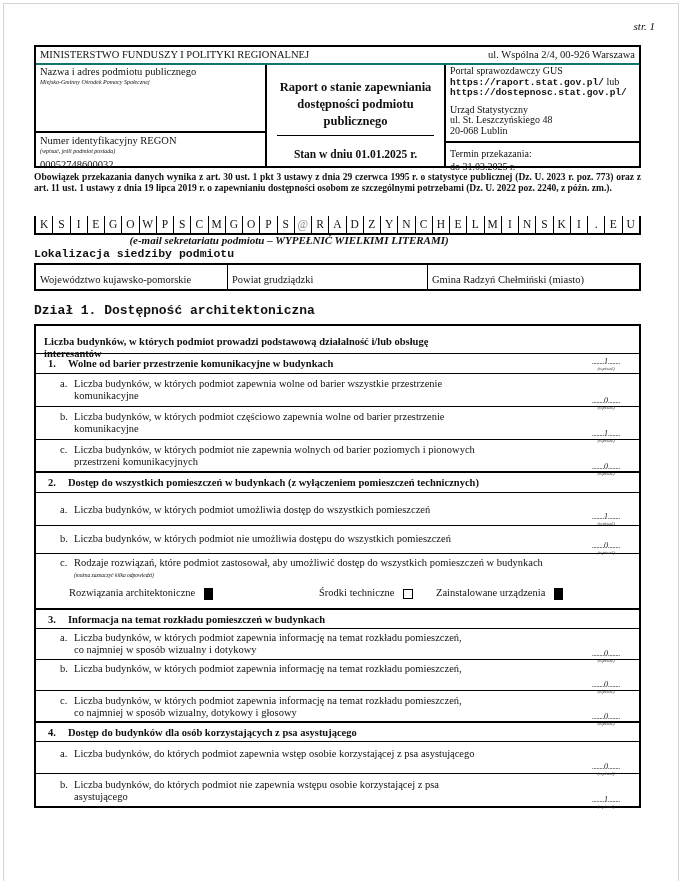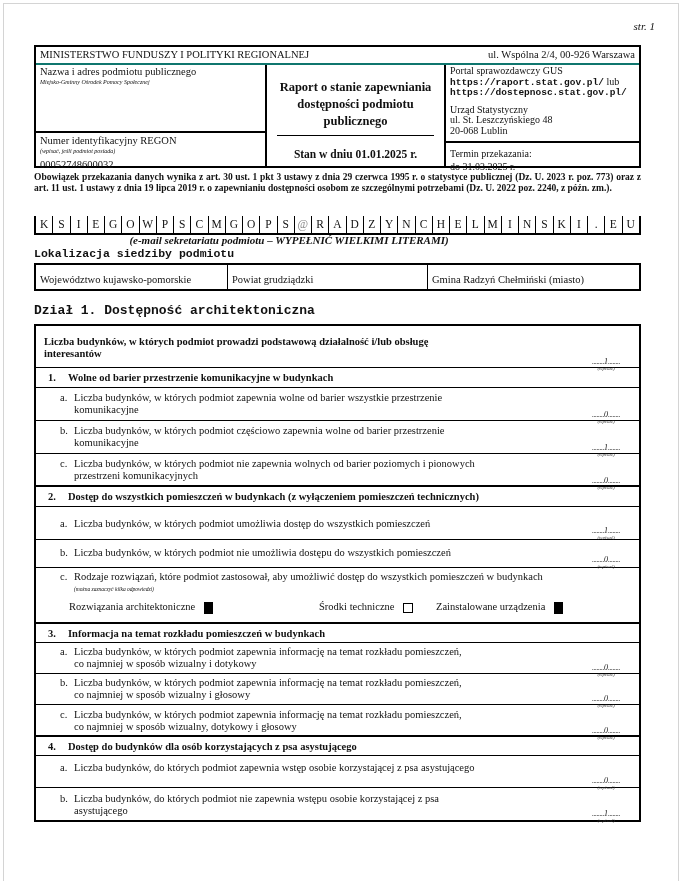--- a/index.html
+++ b/index.html
@@ -160,21 +160,21 @@
 <div class="loc">
   <div style="width:192px;">Województwo kujawsko-pomorskie</div>
   <div style="width:200px;">Powiat grudziądzki</div>
   <div style="flex:1;">Gmina Radzyń Chełmiński (miasto)</div>
 </div>
 
 <div class="section-h" style="top:303px; font-size:13px;">Dział 1. Dostępność architektoniczna</div>
 
 <div class="tbl">
 
-  <div class="row" style="height:42px;">
+  <div class="row" style="height:28px;">
     <div class="txt" style="left:8px; top:10px; font-weight:bold;">
       <div>Liczba budynków, w których podmiot prowadzi podstawową działalność i/lub obsługę</div>
       <div>interesantów</div>
     </div>
     <div class="val" style="top:24px;">
       <span class="num">1</span>
       <span class="wp">(wpisać)</span>
     </div>
   </div>
 
@@ -254,21 +254,20 @@
     <div class="txt" style="top:3px;">
         <div>Liczba budynków, w których podmiot zapewnia informację na temat rozkładu pomieszczeń,</div>
         <div>co najmniej w sposób wizualny i dotykowy</div>
       </div>
     <div class="val" style="top:13px;"><span class="num">0</span><span class="wp">(wpisać)</span></div>
   </div>
   <div class="row" style="height:31px;">
     <span class="mark" style="top:3px;">b.</span>
     <div class="txt" style="top:3px;">
         <div>Liczba budynków, w których podmiot zapewnia informację na temat rozkładu pomieszczeń,</div>
-        <div>co najmniej w sposób wizualny i głosowy</div>
       </div>
     <div class="val" style="top:13px;"><span class="num">0</span><span class="wp">(wpisać)</span></div>
   </div>
   <div class="row thick" style="height:32px;">
     <span class="mark" style="top:4px;">c.</span>
     <div class="txt" style="top:4px;">
         <div>Liczba budynków, w których podmiot zapewnia informację na temat rozkładu pomieszczeń,</div>
         <div>co najmniej w sposób wizualny, dotykowy i głosowy</div>
       </div>
     <div class="val" style="top:14px;"><span class="num">0</span><span class="wp">(wpisać)</span></div>

